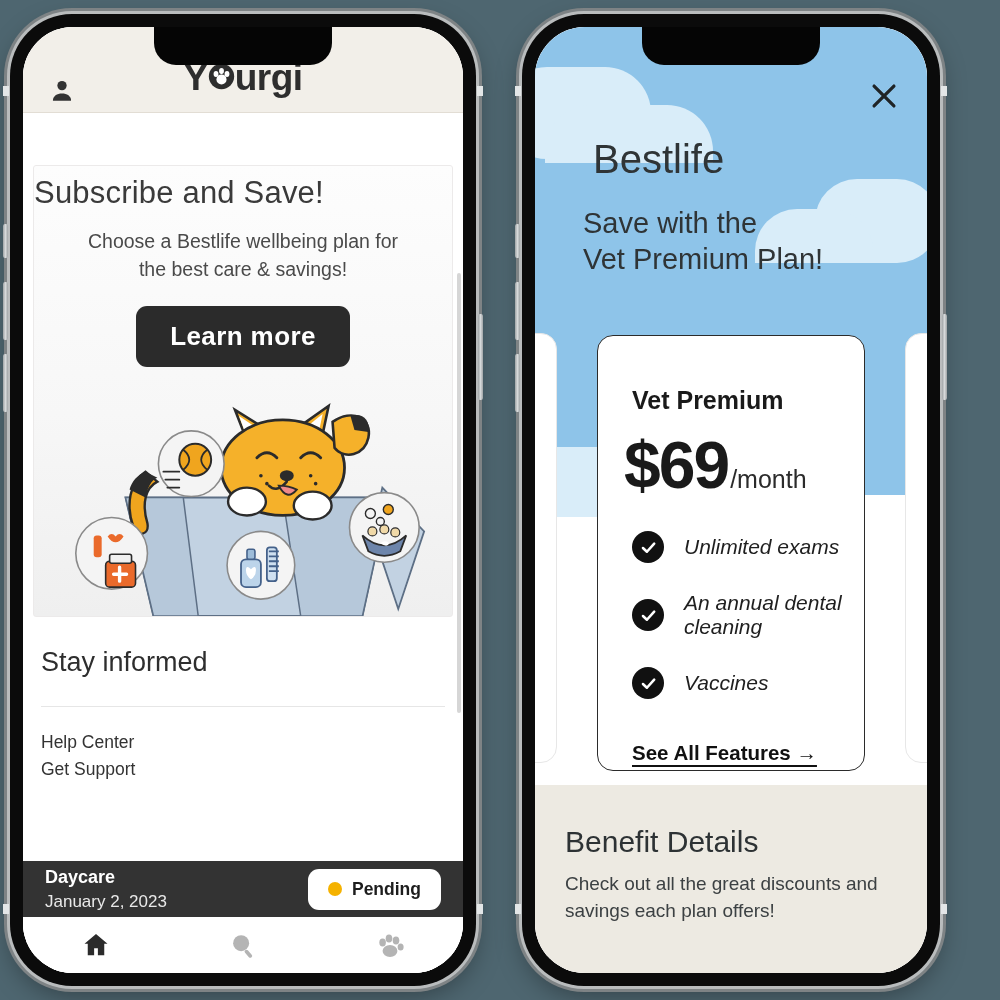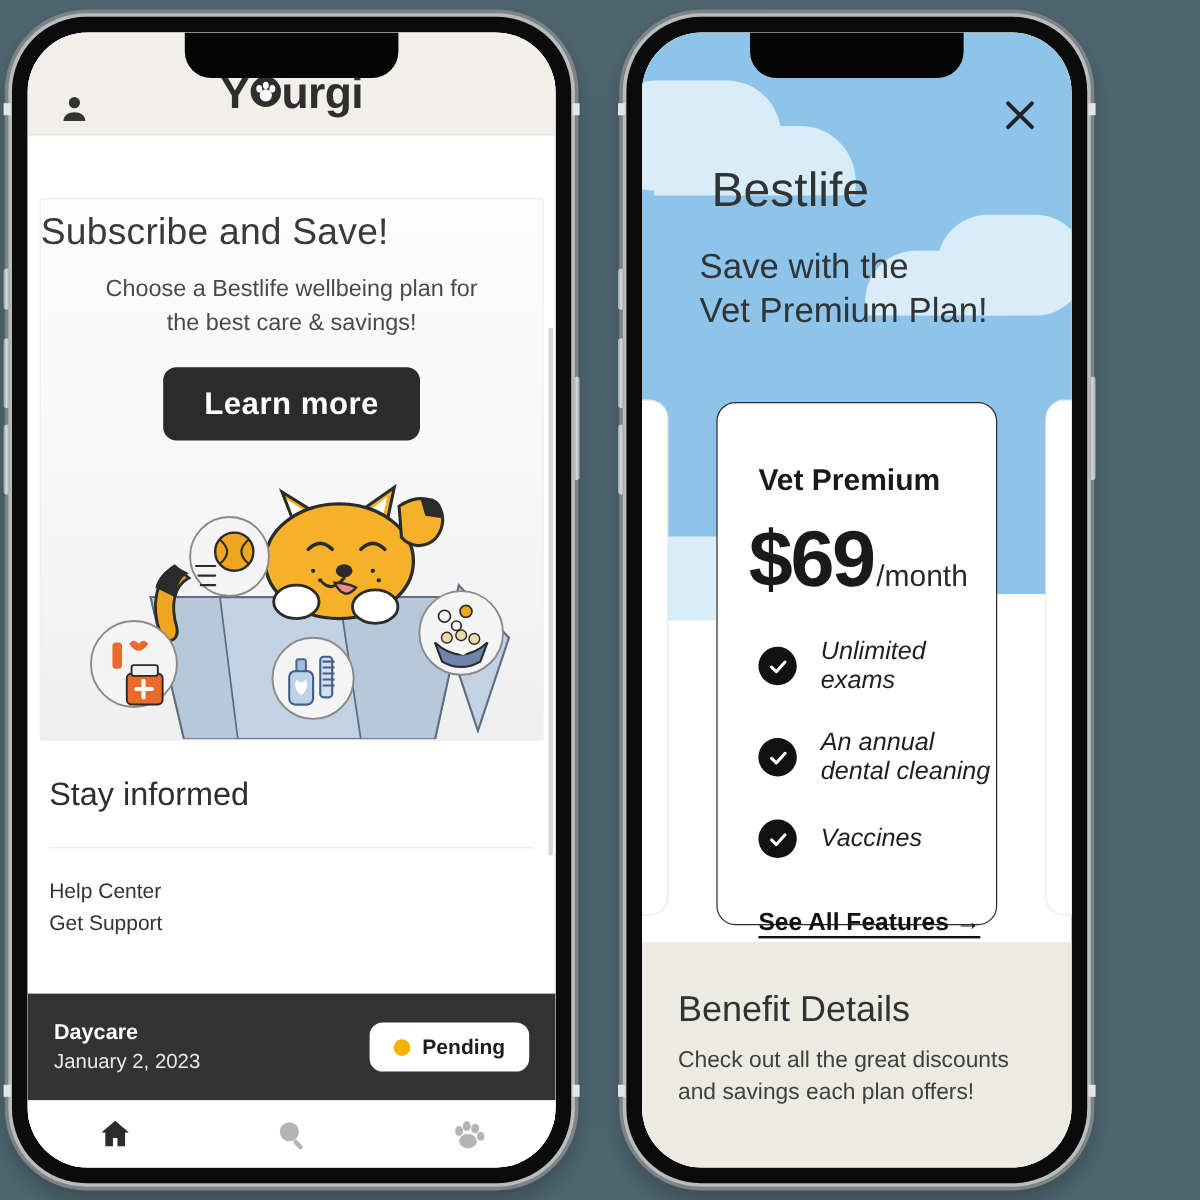--- a/index.html
+++ b/index.html
@@ -13,21 +13,21 @@
 
   
   .phone {
     position: absolute;
     border-radius: 62px;
     background: #0b0b0b;
     padding: 13px;
     box-shadow: 0 0 0 3px #b9bcbd, 0 0 0 6px #7e8385, 0 10px 26px rgba(0,0,0,.35);
   }
   .phone.left  { left: 10px;  top: 14px;  width: 466px; height: 972px; }
-  .phone.right { left: 522px; top: 14px;  width: 384px; height: 972px; }
+  .phone.right { left: 522px; top: 14px;  width: 418px; height: 972px; }
 
   .screen {
     position: relative; width: 100%; height: 100%;
     border-radius: 50px; overflow: hidden; background: #fff;
   }
   .notch {
     position: absolute; top: 0; left: 50%; transform: translateX(-50%);
     width: 178px; height: 38px; background: #050505;
     border-radius: 0 0 22px 22px; z-index: 40;
   }
@@ -92,21 +92,21 @@
     padding: 15px 34px; cursor:pointer; position:relative; z-index:5;
   }
   .illo { position:absolute; left:0; right:0; bottom:0; height:215px; }
 
   .stay-wrap { padding: 30px 18px 0 18px; }
   .stay-title { font-size:27px; color:#2e2e2e; font-weight:400; }
   .stay-rule { height:1px; background:#e6e6e6; margin:28px 0 22px 0; }
   .link-row { font-size:17.5px; color:#333; line-height:1.55; }
 
   .l-strip {
-    position:absolute; left:0; right:0; bottom:56px; height:89px;
+    position:absolute; left:0; right:0; bottom:56px; height:56px;
     background:#333333; display:flex; align-items:center; justify-content:space-between;
     padding: 0 22px; z-index: 12; gap: 17px;
   }
   .strip-t1 { color:#fff; font-size:18px; font-weight:700; }
   .strip-t2 { color:#e9e9e9; font-size:17px; margin-top:4px; }
   .pill {
     background:#fff; border-radius:11px; padding:10px 20px;
     display:flex; align-items:center; gap:10px;
     font-size:17.5px; font-weight:700; color:#1d1d1d;
   }

